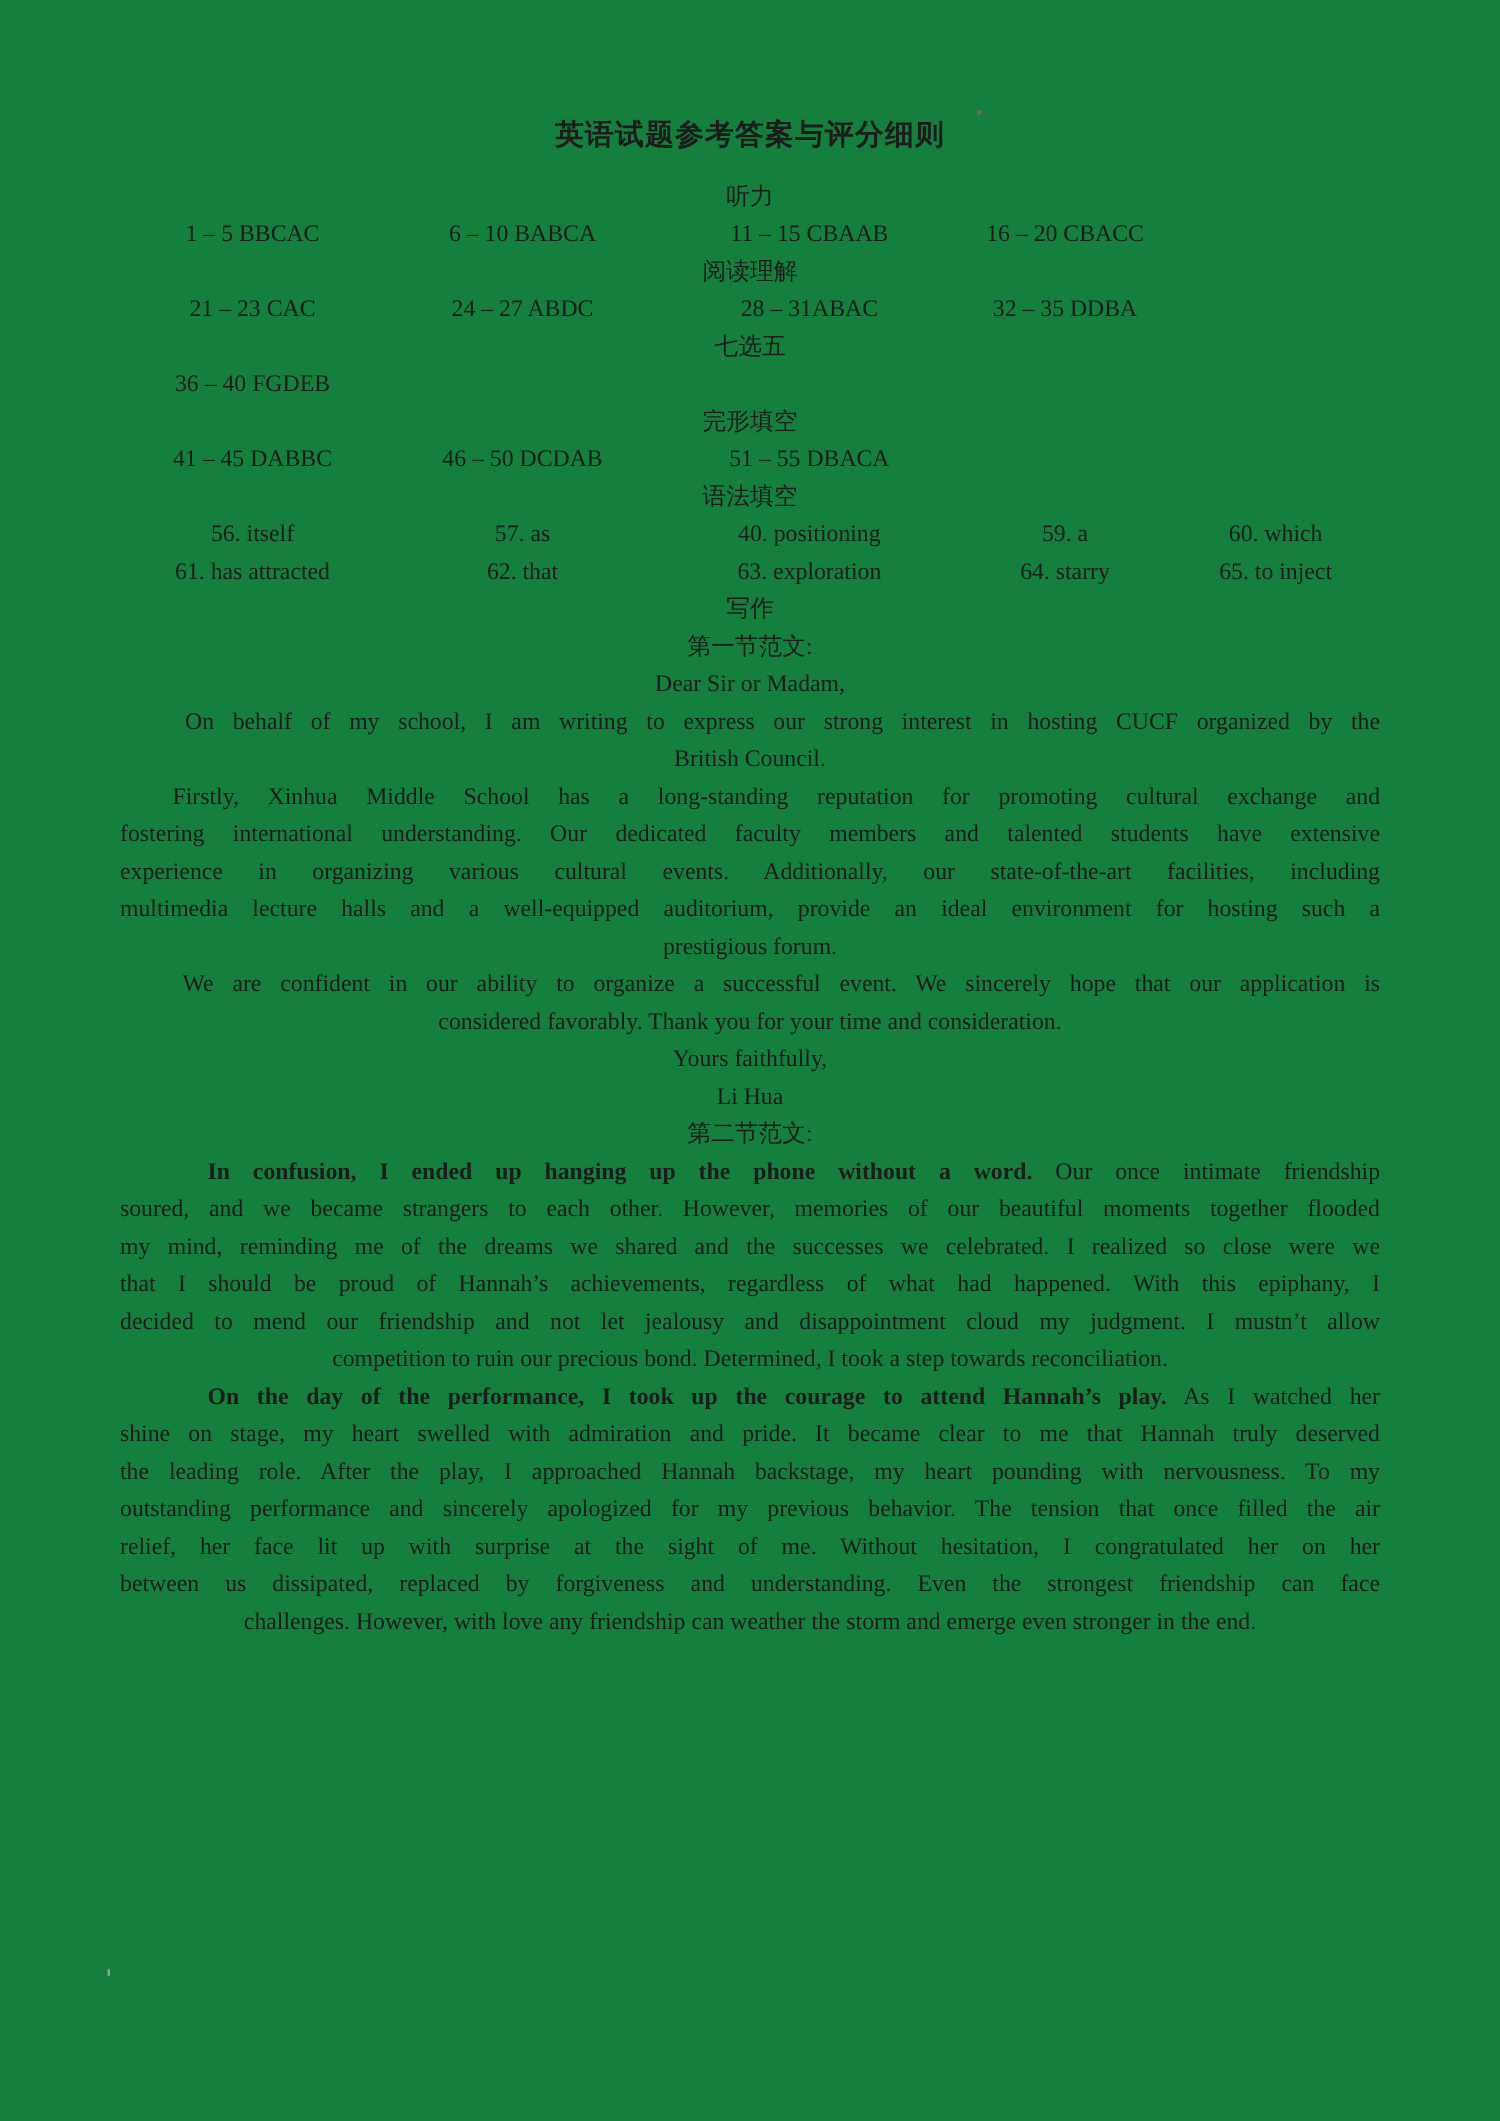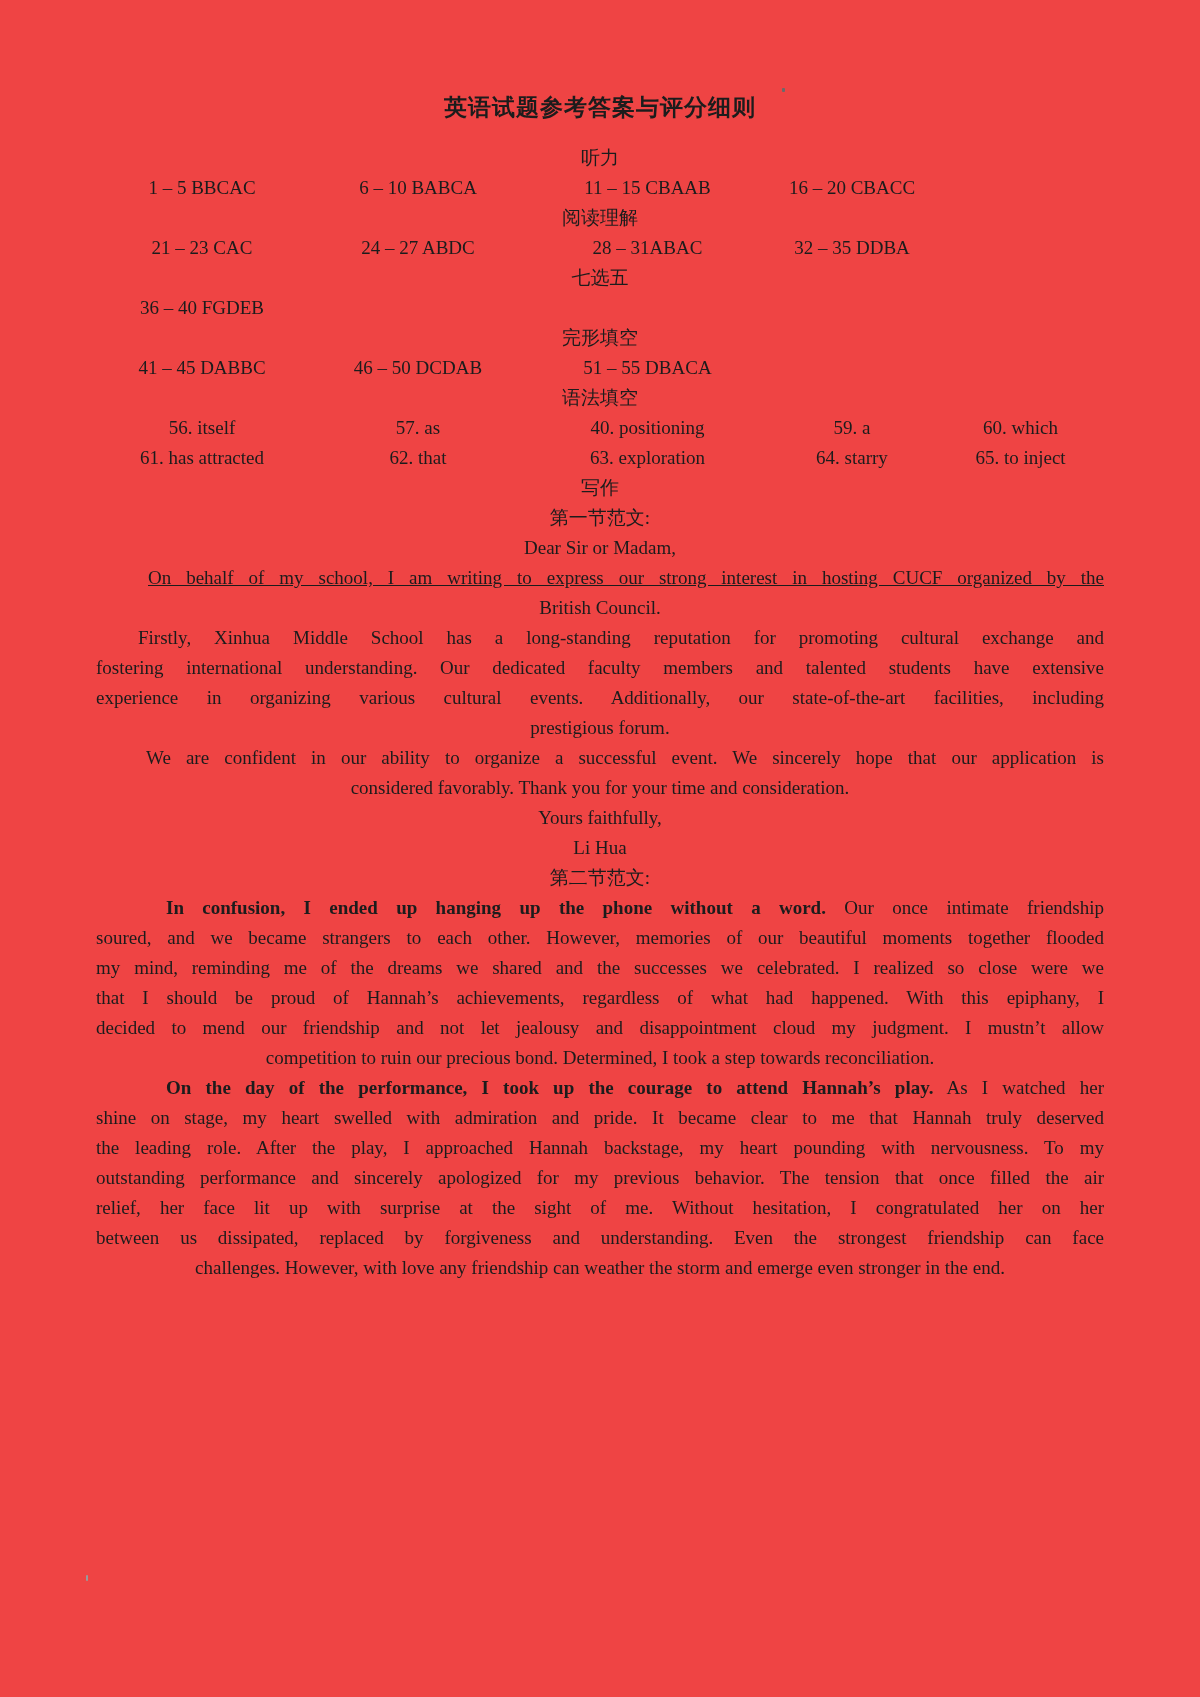--- a/index.html
+++ b/index.html
@@ -1,20 +1,20 @@
 <!DOCTYPE html>
 <html><head>
 <meta charset="utf-8">
 <style>
   html, body { margin: 0; padding: 0; background: #ffffff; }
   .page {
     position: relative;
     width: 1200px;
     height: 1697px;
-    background: #ef4444;
+    background: #15803d;
     color: #1c1c1c;
     font-family: "Liberation Serif", serif;
     overflow: hidden;
     box-sizing: border-box;
   }
   .doc-title {
     padding-top: 92px;
     margin: 0 0 21px 0;
     text-align: center;
     font-family: "Liberation Sans", sans-serif;
@@ -32,21 +32,21 @@
     text-align: center;
   }
   .wrapline { white-space: normal; }
   .j { text-align: justify; text-align-last: justify; }
   .cjk { font-size: 19px; }
   .ans-row {
     display: grid;
     grid-template-columns: 212px 220px 239px 170px auto;
   }
   .ans-row span { display: block; }
-  .ind52 { text-indent: 52px; text-decoration: underline; }
+  .ind52 { text-indent: 52px; }
   .ind42 { text-indent: 42px; }
   .ind50 { text-indent: 50px; }
   .ind38 { text-indent: 38px; }
   .closing-block { }
   .bold-lead { font-weight: bold; margin-left: 32px; }
   .speck { position: absolute; background: #6a6a6a; border-radius: 1px; }
   .speck-top { left: 782px; top: 88px; width: 3px; height: 4px; }
   .speck-bottom { left: 86px; top: 1575px; width: 2px; height: 6px; background: #9a9a9a; }
 </style>
 </head>
@@ -109,20 +109,21 @@
 
     <div class="line cjk">第一节范文:</div>
     <div class="line">Dear Sir or Madam,</div>
 
     <div class="line wrapline j ind52">On behalf of my school, I am writing to express our strong interest in hosting CUCF organized by the</div>
     <div class="line">British Council.</div>
 
     <div class="line wrapline j ind42">Firstly, Xinhua Middle School has a long-standing reputation for promoting cultural exchange and</div>
     <div class="line wrapline j">fostering international understanding. Our dedicated faculty members and talented students have extensive</div>
     <div class="line wrapline j">experience in organizing various cultural events. Additionally, our state-of-the-art facilities, including</div>
+    <div class="line wrapline j">multimedia lecture halls and a well-equipped auditorium, provide an ideal environment for hosting such a</div>
     <div class="line">prestigious forum.</div>
 
     <div class="line wrapline j ind50">We are confident in our ability to organize a successful event. We sincerely hope that our application is</div>
     <div class="line">considered favorably. Thank you for your time and consideration.</div>
 
     <div class="closing-block">
       <div class="line">Yours faithfully,</div>
       <div class="line">Li Hua</div>
     </div>
 

